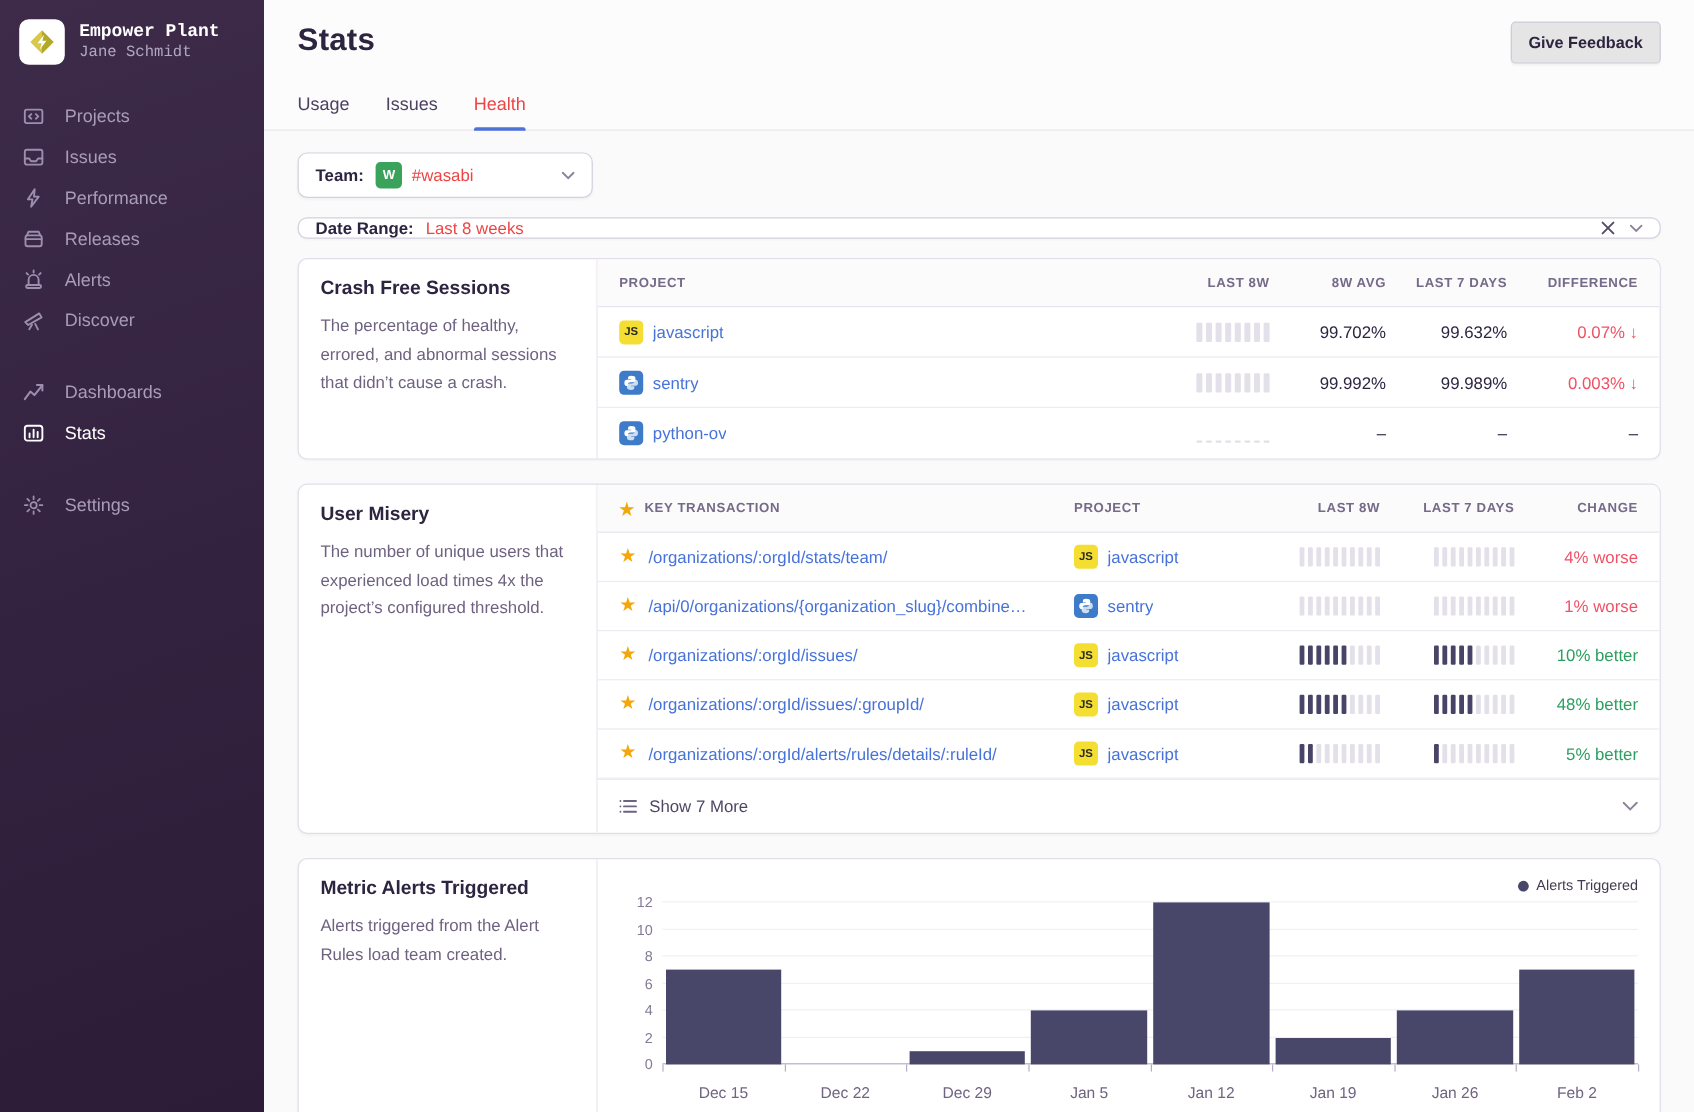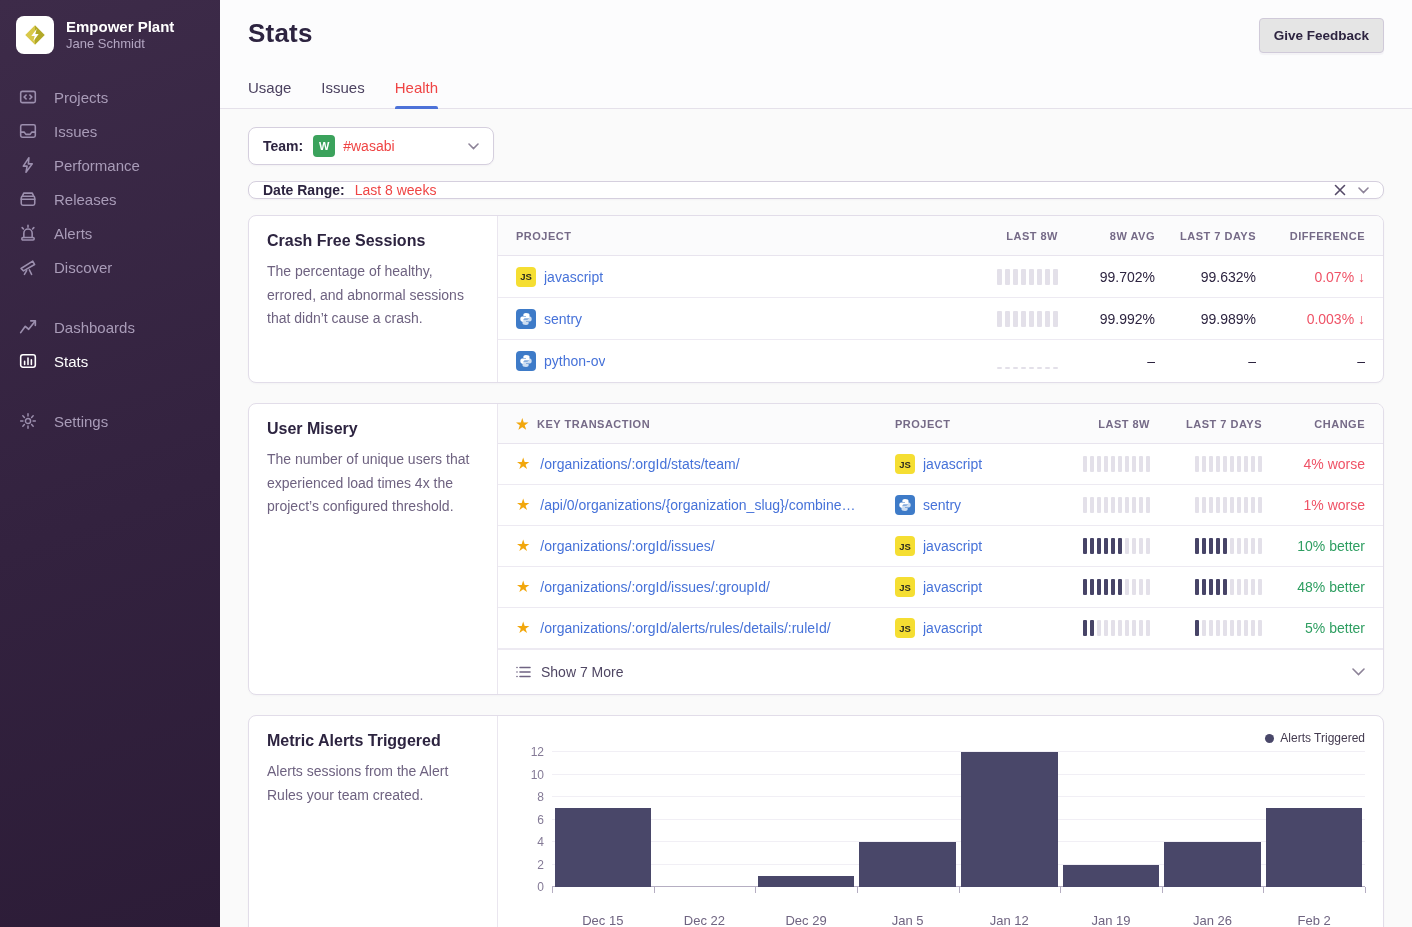--- a/index.html
+++ b/index.html
@@ -4,21 +4,21 @@
 <style>
   * { margin:0; padding:0; box-sizing:border-box; }
   html,body { width:1412px; height:927px; overflow:hidden; }
   body { font-family:"Liberation Sans", sans-serif; background:#fafafa; color:#2d2440; }
   .app { display:flex; width:1412px; height:927px; }
 
   
   .sidebar { width:220px; height:100%; background:linear-gradient(160deg,#3d2b49 0%,#33223f 55%,#2c1c37 100%); flex:none; padding:16px 0 0 0; }
   .org-row { display:flex; align-items:center; gap:12px; padding:0 16px; margin-bottom:26px; cursor:pointer; }
   .org-logo { width:38px; height:38px; background:#fff; border-radius:8px; display:flex; align-items:center; justify-content:center; flex:none; }
-  .org-names { line-height:1.25; min-width:0; }
+  .org-names { line-height:1.25; min-width:0;font-family:Liberation Mono, monospace; }
   .org-name { color:#fff; font-weight:700; font-size:15px; white-space:nowrap; }
   .org-user { color:#b3a6c2; font-size:13px; white-space:nowrap; }
   .nav-group { margin-bottom:26px; }
   .nav-item { display:flex; align-items:center; gap:16px; padding:7px 28px 7px 18px; cursor:pointer; }
   .nav-icon { width:20px; height:20px; color:#9c8fae; display:flex; align-items:center; justify-content:center; flex:none; }
   .nav-icon svg { width:18px; height:18px; }
   .nav-label { color:#a99cb8; font-size:15px; }
   .nav-item.active .nav-label { color:#fff; }
   .nav-item.active .nav-icon { color:#fff; }
 
@@ -100,21 +100,21 @@
   .legend-dot { width:9px; height:9px; border-radius:50%; background:#494769; }
   .legend-label { font-size:12px; color:#433a4f; }
   .chart { position:relative; margin-left:36px; height:135px; }
   .gridline { position:absolute; left:0; right:0; height:1px; background:#f1eff5; }
   .baseline { position:absolute; left:0; right:0; bottom:0; height:1px; background:#b5aec2; }
   .ylab { position:absolute; right:calc(100% + 8px); width:28px; text-align:right; font-size:12px; color:#847a96; transform:translateY(50%); }
   .bars { position:absolute; inset:0; display:flex; align-items:flex-end; }
   .slot { flex:1; display:flex; align-items:flex-end; justify-content:center; height:100%; }
   .chart-bar { width:95%; background:#494769; }
   .tick { position:absolute; top:100%; width:1px; height:6px; background:#b5aec2; }
-  .xlabels { display:flex; margin-left:36px; margin-top:26px; }
+  .xlabels { display:flex; margin-left:36px; margin-top:16px; }
   .xlab { flex:1; text-align:center; font-size:13px; color:#6f6481; }
 
   .ma-head { display:grid; grid-template-columns:390px 170px 1fr 105px 115px; align-items:center; height:40px; padding:0 18px; background:#fbfbfc; border-top:1px solid #e8e4ee; margin-top:14px; }
 </style>
 </head>
 <body>
 
 <div class="app">
 
   <aside class="sidebar">
@@ -588,21 +588,21 @@
                   <path d="M1 1l5.5 5.5L12 1" fill="none" stroke="currentColor" stroke-width="1.6" stroke-linecap="round"></path>
                 </svg>
             </span>
           </div>
         </div>
       </section>
 
       <section class="card" style="margin-bottom:0;">
         <div class="card-left">
           <div class="card-title">Metric Alerts Triggered</div>
-          <div class="card-desc">Alerts sessions from the Alert Rules your team created.</div>
+          <div class="card-desc">Alerts triggered from the Alert Rules load team created.</div>
         </div>
         <div class="card-right">
           <div class="chart-wrap">
             <div class="legend">
               <span class="legend-dot"></span>
               <span class="legend-label">Alerts Triggered</span>
             </div>
             <div class="chart" id="chart">
                 <div class="ylab" style="bottom: 0px;">0</div>
                 <div class="gridline" style="bottom: 22.5px;"></div>

